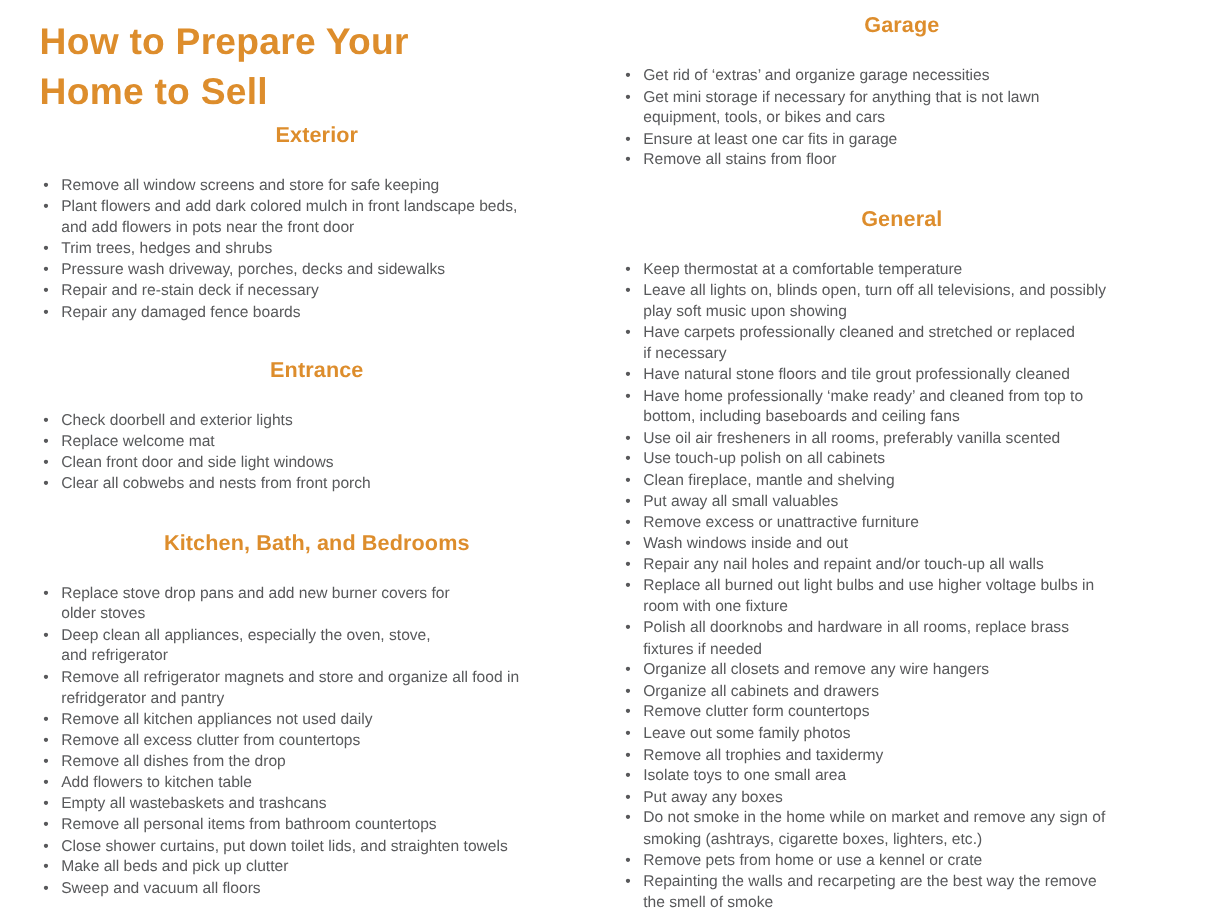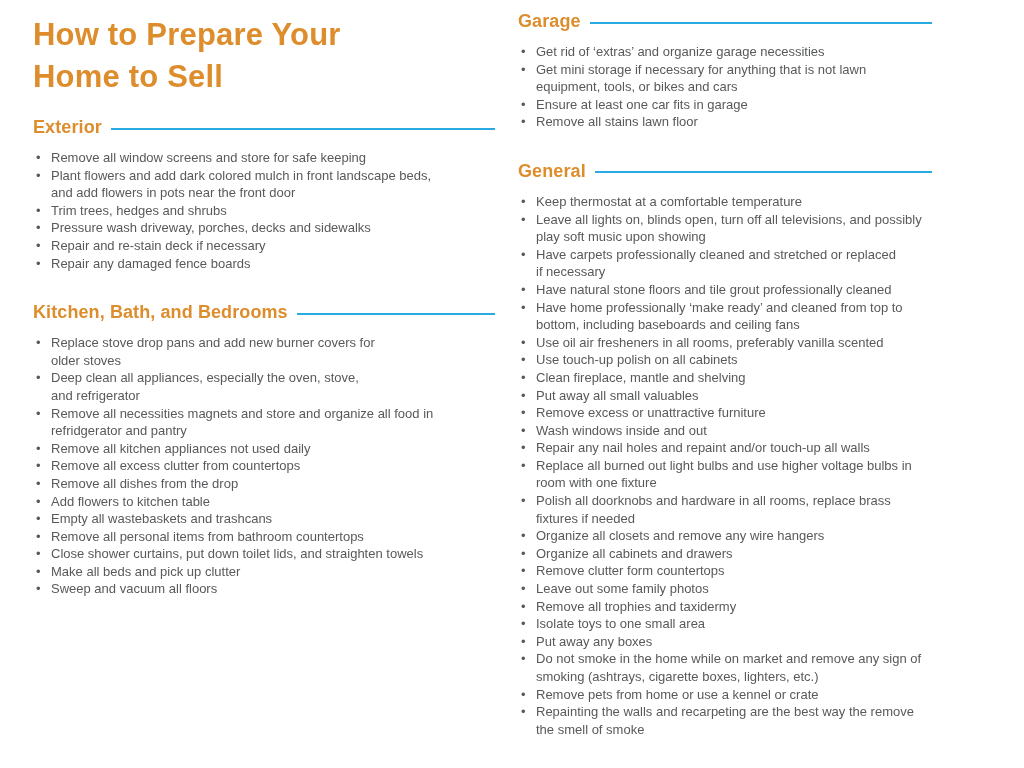--- a/index.html
+++ b/index.html
@@ -27,27 +27,28 @@
     margin: 14px 0 0 0;
     font-size: 31px;
     line-height: 42px;
     font-weight: bold;
     color: var(--accent-orange, #DD8D2C);
     letter-spacing: 0.2px;
   }
   h1.page-title span { display: block; }
 
   .section { margin-top: 30px; }
-  .col-left  .section:first-child { margin-top: 19px; }
+  .col-left  .section:first-child { margin-top: 4px; }
   .col-right .section:first-child { margin-top: 11px; }
 
   .heading-row {
     display: flex;
     align-items: center;
     gap: 9px;
+    flex-direction: column;
   }
   .heading-row h2 {
     margin: 0;
     font-size: 18px;
     line-height: 21px;
     font-weight: bold;
     color: var(--accent-orange, #DD8D2C);
     white-space: nowrap;
     letter-spacing: 0.1px;
   }
@@ -98,32 +99,44 @@
             <li>Remove all window screens and store for safe keeping</li>
             <li>Plant flowers and add dark colored mulch in front landscape beds,
 and add flowers in pots near the front door</li>
             <li>Trim trees, hedges and shrubs</li>
             <li>Pressure wash driveway, porches, decks and sidewalks</li>
             <li>Repair and re-stain deck if necessary</li>
             <li>Repair any damaged fence boards</li>
           </ul>
   </section>
 
+  <section class="section">
+    <div class="heading-row">
+      <h2>Entrance</h2>
+      <div class="rule"></div>
+    </div>
+    <ul class="items">
+            <li>Check doorbell and exterior lights</li>
+            <li>Replace welcome mat</li>
+            <li>Clean front door and side light windows</li>
+            <li>Clear all cobwebs and nests from front porch</li>
+          </ul>
+  </section>
 
   <section class="section">
     <div class="heading-row">
       <h2>Kitchen, Bath, and Bedrooms</h2>
       <div class="rule"></div>
     </div>
     <ul class="items">
             <li>Replace stove drop pans and add new burner covers for
 older stoves</li>
             <li>Deep clean all appliances, especially the oven, stove,
 and refrigerator</li>
-            <li>Remove all necessities magnets and store and organize all food in
+            <li>Remove all refrigerator magnets and store and organize all food in
 refridgerator and pantry</li>
             <li>Remove all kitchen appliances not used daily</li>
             <li>Remove all excess clutter from countertops</li>
             <li>Remove all dishes from the drop</li>
             <li>Add flowers to kitchen table</li>
             <li>Empty all wastebaskets and trashcans</li>
             <li>Remove all personal items from bathroom countertops</li>
             <li>Close shower curtains, put down toilet lids, and straighten towels</li>
             <li>Make all beds and pick up clutter</li>
             <li>Sweep and vacuum all floors</li>
@@ -136,21 +149,21 @@
   <section class="section">
     <div class="heading-row">
       <h2>Garage</h2>
       <div class="rule"></div>
     </div>
     <ul class="items">
             <li>Get rid of ‘extras’ and organize garage necessities</li>
             <li>Get mini storage if necessary for anything that is not lawn
 equipment, tools, or bikes and cars</li>
             <li>Ensure at least one car fits in garage</li>
-            <li>Remove all stains lawn floor</li>
+            <li>Remove all stains from floor</li>
           </ul>
   </section>
 
   <section class="section">
     <div class="heading-row">
       <h2>General</h2>
       <div class="rule"></div>
     </div>
     <ul class="items">
             <li>Keep thermostat at a comfortable temperature</li>

